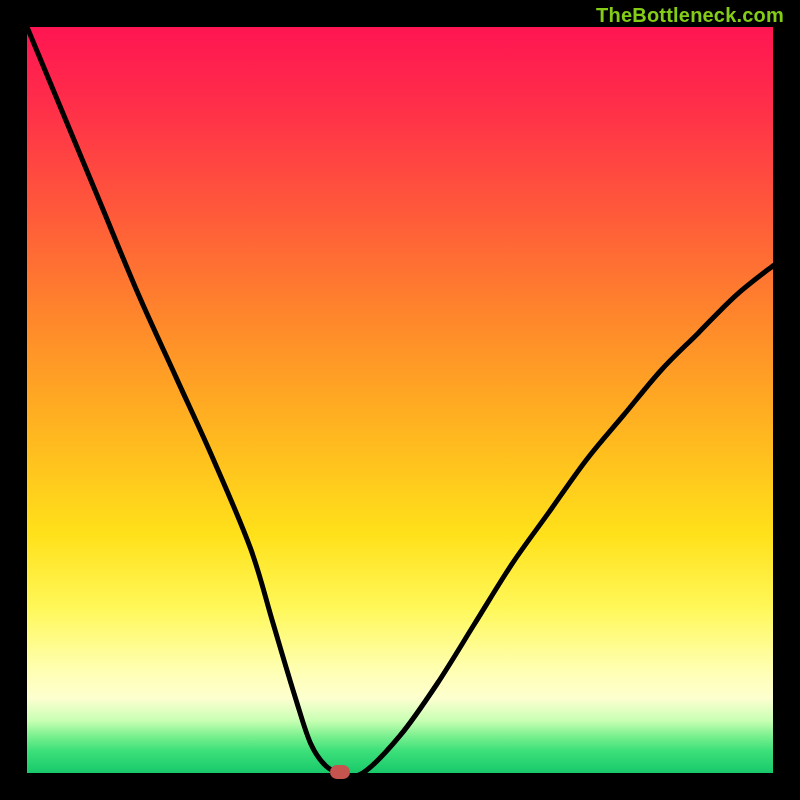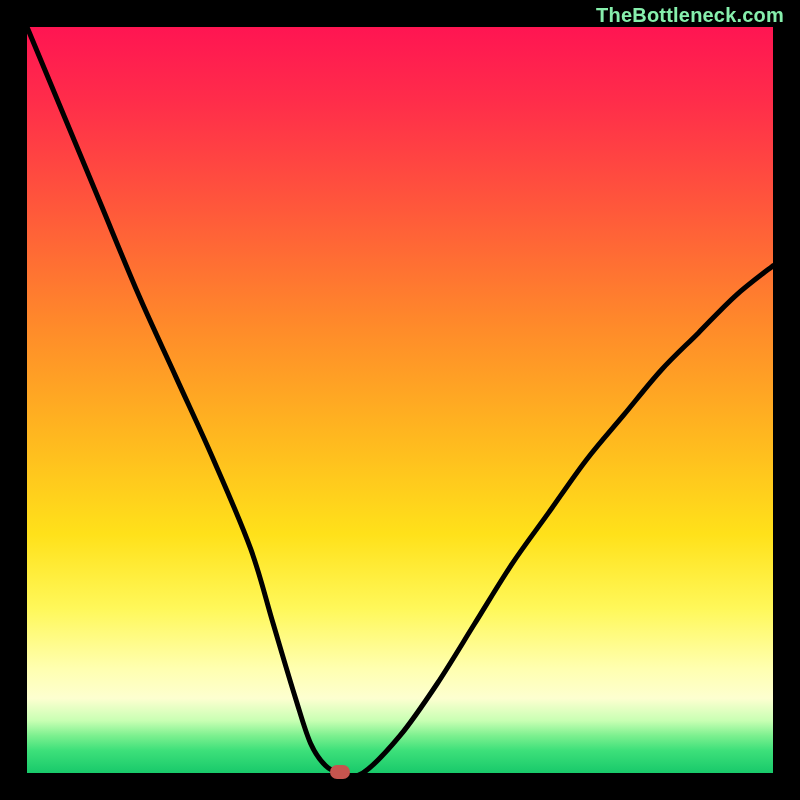--- a/index.html
+++ b/index.html
@@ -42,21 +42,21 @@
       #18c96a 100%
     );
   }
   .watermark {
     position: absolute;
     top: 4px;
     right: 16px;
     font-family: Arial, Helvetica, sans-serif;
     font-size: 20px;
     font-weight: 600;
-    color: #86efac;
+    color: #84cc16;
     letter-spacing: 0.2px;
   }
   svg.curve {
     position: absolute;
     left: 0;
     top: 0;
     width: 746px;
     height: 746px;
     overflow: visible;
   }

